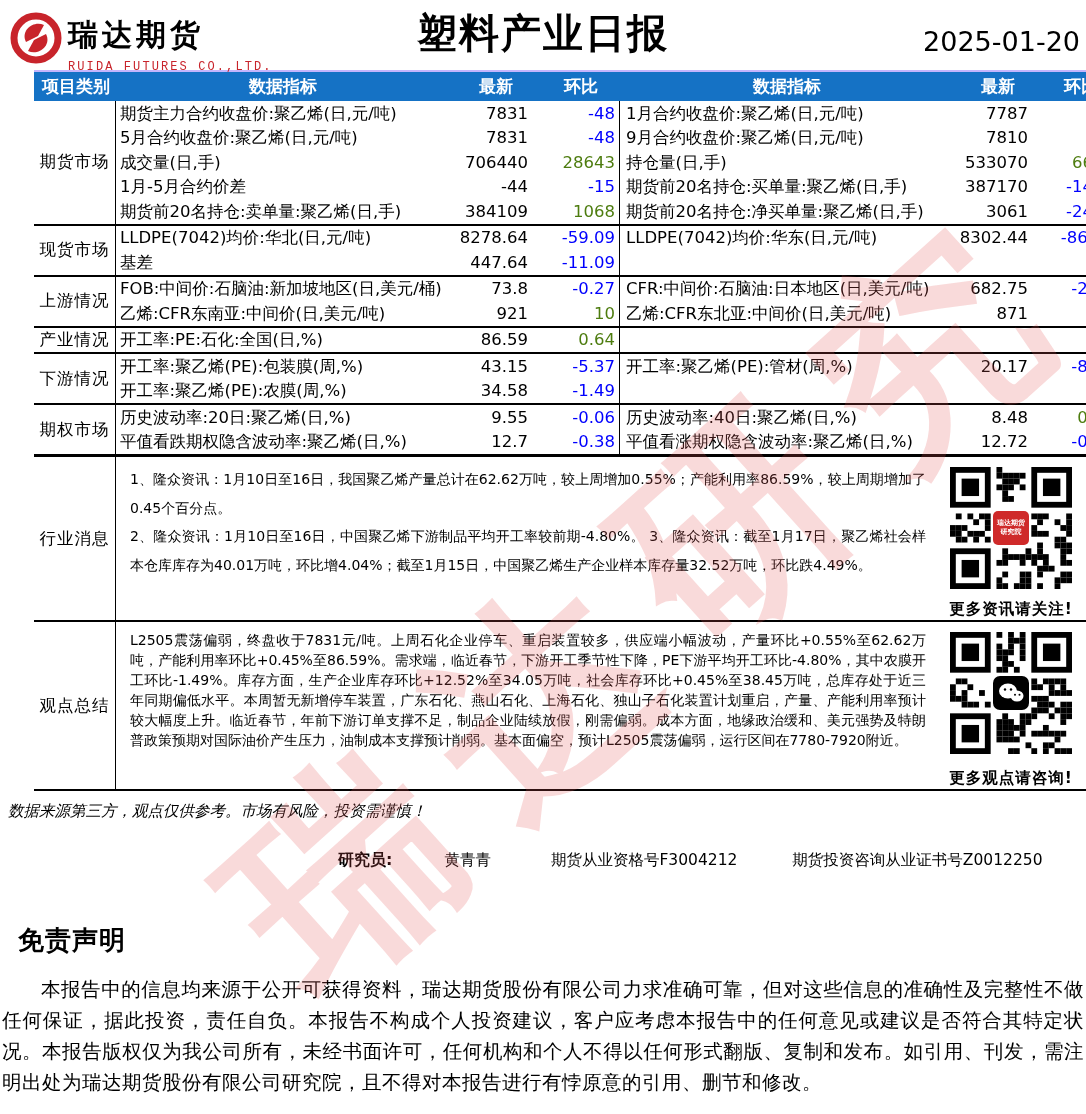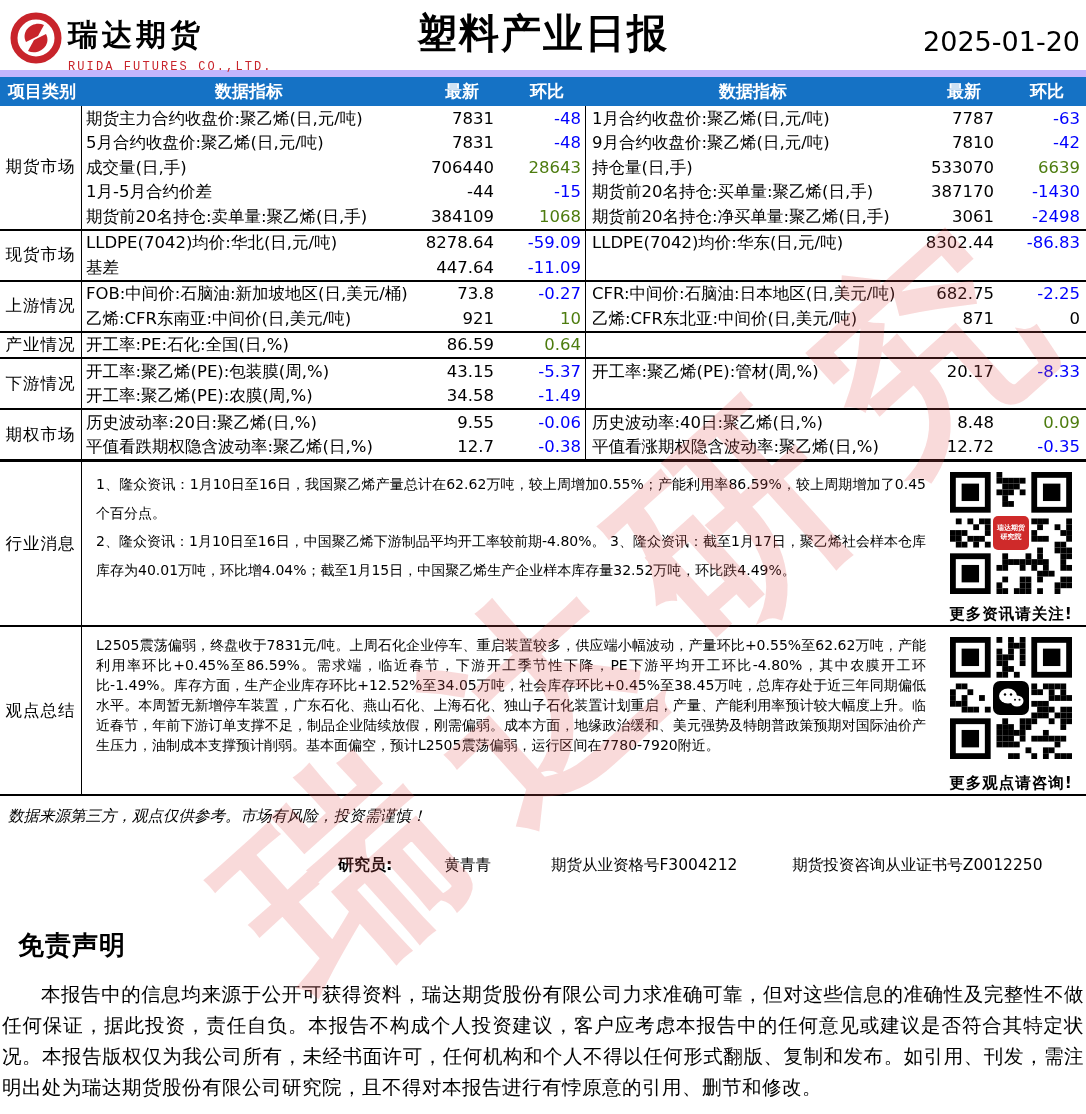--- a/index.html
+++ b/index.html
@@ -8,21 +8,21 @@
   
   .hdr{position:relative;height:70px;}
   .logo{position:absolute;left:10px;top:12px;display:flex;align-items:flex-start;}
   .logo-mark{width:52px;height:52px;}
   .logo-txt{margin-left:6px;}
   .logo-cn{font-size:30px;font-weight:bold;letter-spacing:4px;line-height:34px;margin-top:6px;}
   .logo-en{font-size:12px;color:#c8242b;letter-spacing:2.1px;margin-top:8px;font-family:Liberation Mono, monospace;}
   .title{position:absolute;left:0;right:0;top:6px;text-align:center;font-size:40px;font-weight:bold;letter-spacing:2px;}
   .date{position:absolute;right:6px;top:26px;font-size:27px;}
   
-  .tbl{border-top:7px solid #c4b5fd;}
+  .tbl{border-top:2px solid #c4b5fd;margin-left:34px;}
   .thead{display:flex;background:#1572c5;color:#fff;font-weight:bold;font-size:17px;height:29px;align-items:center;}
   .col-cat{width:82px;flex:none;}
   .col-ind{width:334px;flex:none;}
   .col-val{width:92px;flex:none;}
   .col-chg{width:78px;flex:none;}
   .col-val2{width:88px;flex:none;}
   .col-chg2{width:78px;flex:none;}
   .thead .c{text-align:center;}
   .thead .col-cat{text-align:left;padding-left:8px;width:74px;}
   .sec{display:flex;border-bottom:2px solid #000;}

